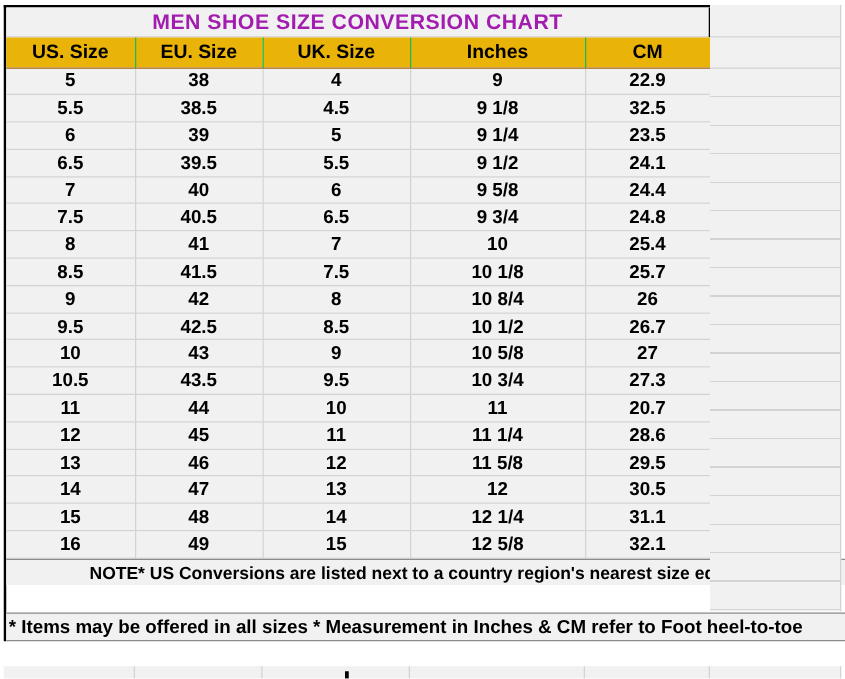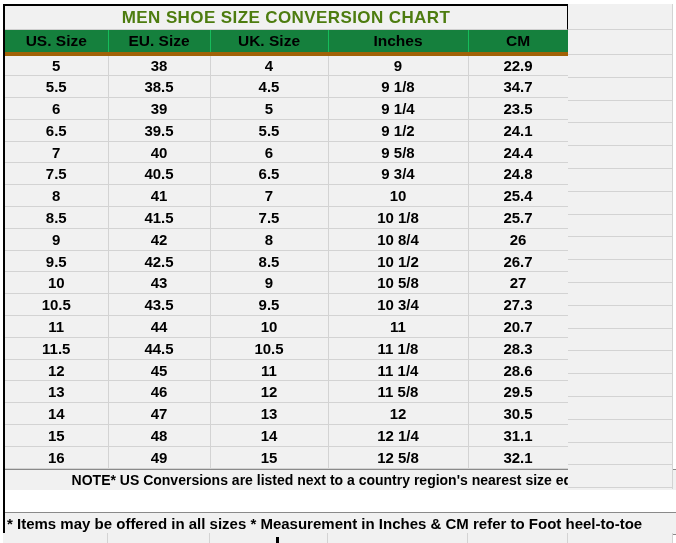--- a/index.html
+++ b/index.html
@@ -8,28 +8,28 @@
     position:relative; width:676px; height:543px;
     font-family:"Liberation Sans", sans-serif; font-weight:700; color:#000;
     overflow:hidden; background:#ffffff;
   }
   .main {
     position:absolute; left:3px; top:4px; width:567px;
     border-top:2px solid #000; border-left:2px solid #000;
   }
   .title-cell {
     width:563px; height:24px; line-height:23px;
-    background:#F1F1F1; color:#4d7c0f; text-align:center;
+    background:#F1F1F1; color:#a21caf; text-align:center;
     font-size:17px; letter-spacing:0.4px;
     border-right:1px solid #000; border-bottom:1px solid #CFCFCF;
   }
   table.sizes { width:563px; table-layout:fixed; border-collapse:collapse; }
   table.sizes th {
-    height:24px; background:#15803d; color:#000; font-size:15.5px;
-    border-right:1px solid #16BC5B; border-bottom:4px solid #a16207;
+    height:24px; background:#eab308; color:#000; font-size:15.5px;
+    border-right:1px solid #16BC5B; border-bottom:1px solid #a16207;
     font-weight:700; text-align:center; vertical-align:middle;
   }
   table.sizes th:last-child { border-right:1px solid #000;margin-top:21px; }
   table.sizes td {
     height:21.8px; background:#F1F1F1; font-size:15px; font-weight:700;
     text-align:center; vertical-align:middle;
     border-right:1px solid #D3D3D3; border-bottom:1px solid #D3D3D3;
   }
   .note1 {
     width:671px; height:21px; line-height:20px; background:#F1F1F1;
@@ -93,21 +93,21 @@
             <td>4</td>
             <td>9</td>
             <td>22.9</td>
           </tr>
 
           <tr>
             <td>5.5</td>
             <td>38.5</td>
             <td>4.5</td>
             <td>9 1/8</td>
-            <td>34.7</td>
+            <td>32.5</td>
           </tr>
 
           <tr>
             <td>6</td>
             <td>39</td>
             <td>5</td>
             <td>9 1/4</td>
             <td>23.5</td>
           </tr>
 
@@ -184,27 +184,20 @@
           </tr>
 
           <tr>
             <td>11</td>
             <td>44</td>
             <td>10</td>
             <td>11</td>
             <td>20.7</td>
           </tr>
 
-          <tr>
-            <td>11.5</td>
-            <td>44.5</td>
-            <td>10.5</td>
-            <td>11 1/8</td>
-            <td>28.3</td>
-          </tr>
 
           <tr>
             <td>12</td>
             <td>45</td>
             <td>11</td>
             <td>11 1/4</td>
             <td>28.6</td>
           </tr>
 
           <tr>

